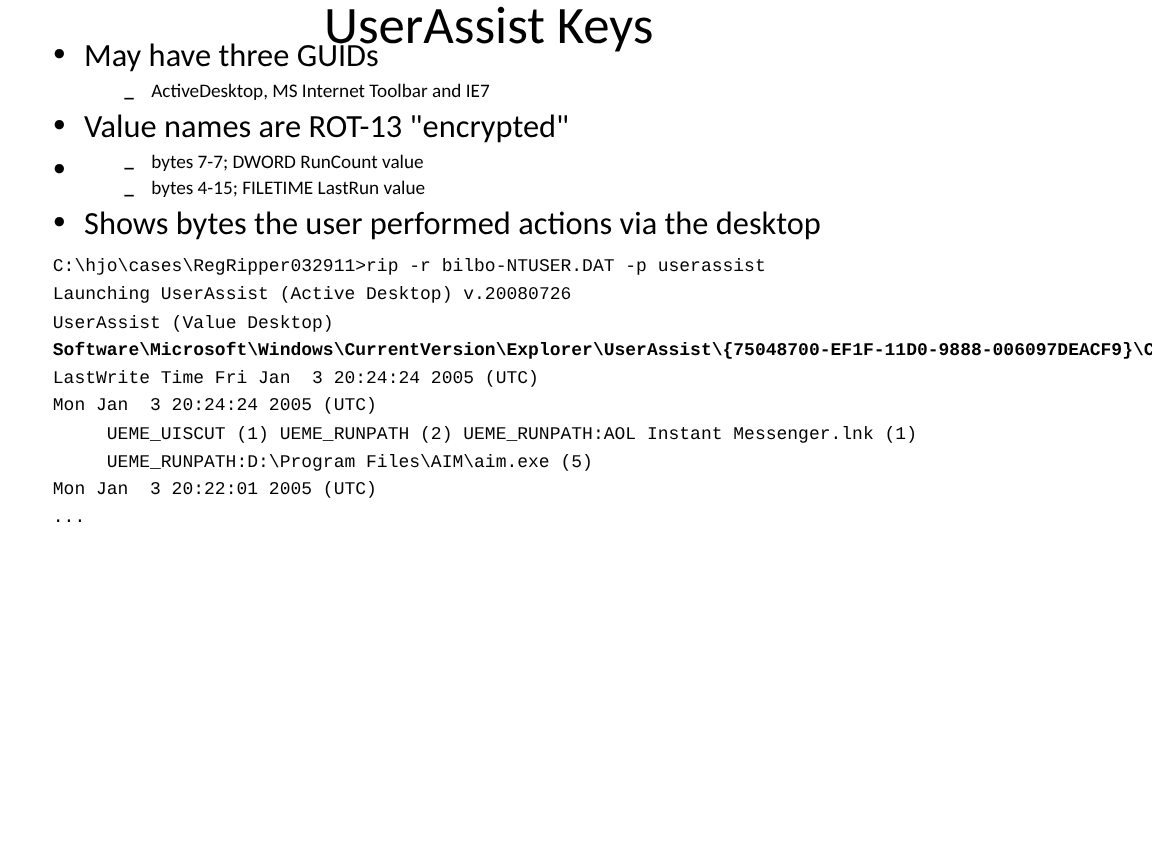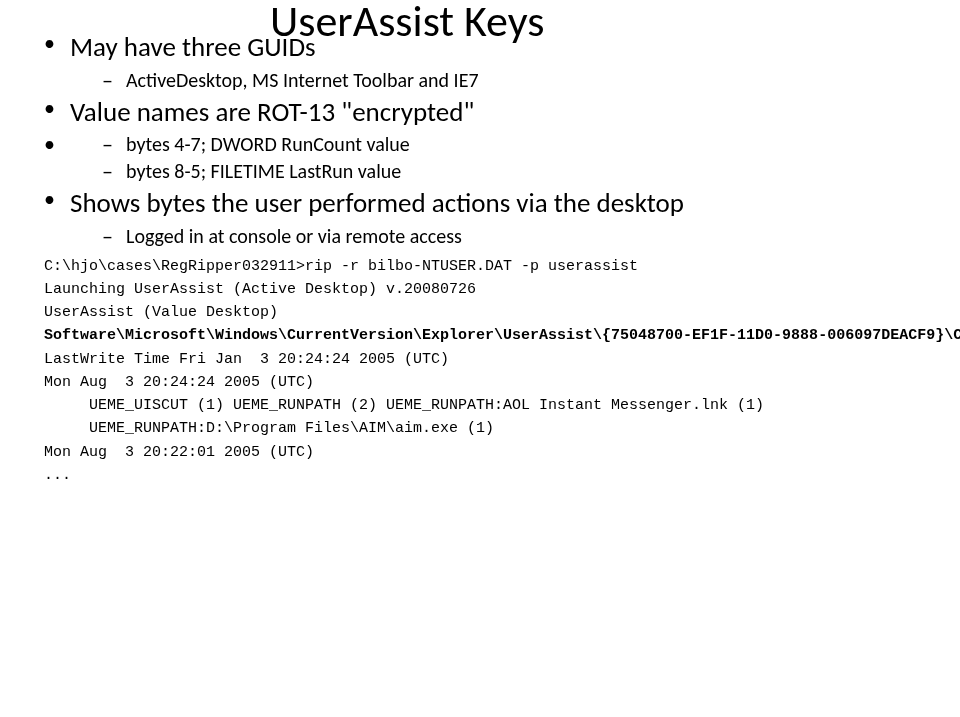--- a/index.html
+++ b/index.html
@@ -53,21 +53,21 @@
     font-size: 22px;
     color: #000;
   }
   ul.sub {
     list-style: none;
     margin: 2px 0 2px 0;
     padding: 0;
   }
   ul.sub > li {
     position: relative;
-    font-size: 20px;
+    font-size: 16px;
     line-height: 1.3;
     margin: 1px 0;
     padding-left: 56px;
   }
   ul.sub > li::before {
     content: "–";
     position: absolute;
     left: 32px;
     top: 0;
     font-size: 22px;
@@ -93,36 +93,33 @@
     <ul class="bullets">
       <li>
         <span>May have three GUIDs</span>
         <ul class="sub">
           <li>ActiveDesktop, MS Internet Toolbar and IE7</li>
         </ul>
       </li>
       <li>Value names are ROT-13 "encrypted"</li>
       <li>
         <ul class="sub">
-          <li>bytes 4-7; DWORD RunCount value</li>
-          <li>bytes 8-5; FILETIME LastRun value</li>
+          <li>bytes 7-7; DWORD RunCount value</li>
+          <li>bytes 4-15; FILETIME LastRun value</li>
         </ul>
       </li>
       <li>
         <span>Shows bytes the user performed actions via the desktop</span>
-        <ul class="sub">
-          <li>Logged in at console or via remote access</li>
-        </ul>
       </li>
     </ul>
 
     <div class="mono"><span>C:\hjo\cases\RegRipper032911&gt;rip -r bilbo-NTUSER.DAT -p userassist</span>
 <span>Launching UserAssist (Active Desktop) v.20080726</span>
 <span>UserAssist (Value Desktop)</span>
 <span class="bold">Software\Microsoft\Windows\CurrentVersion\Explorer\UserAssist\{75048700-EF1F-11D0-9888-006097DEACF9}\Count</span>
 <span>LastWrite Time Fri Jan  3 20:24:24 2005 (UTC)</span>
-<span>Mon Aug  3 20:24:24 2005 (UTC)</span>
+<span>Mon Jan  3 20:24:24 2005 (UTC)</span>
 <span class="indent1">UEME_UISCUT (1) UEME_RUNPATH (2) UEME_RUNPATH:AOL Instant Messenger.lnk (1)</span>
-<span class="indent1">UEME_RUNPATH:D:\Program Files\AIM\aim.exe (1)</span>
-<span>Mon Aug  3 20:22:01 2005 (UTC)</span>
+<span class="indent1">UEME_RUNPATH:D:\Program Files\AIM\aim.exe (5)</span>
+<span>Mon Jan  3 20:22:01 2005 (UTC)</span>
 <span>...</span></div>
   </div>
 </div>
 
 </body></html>

